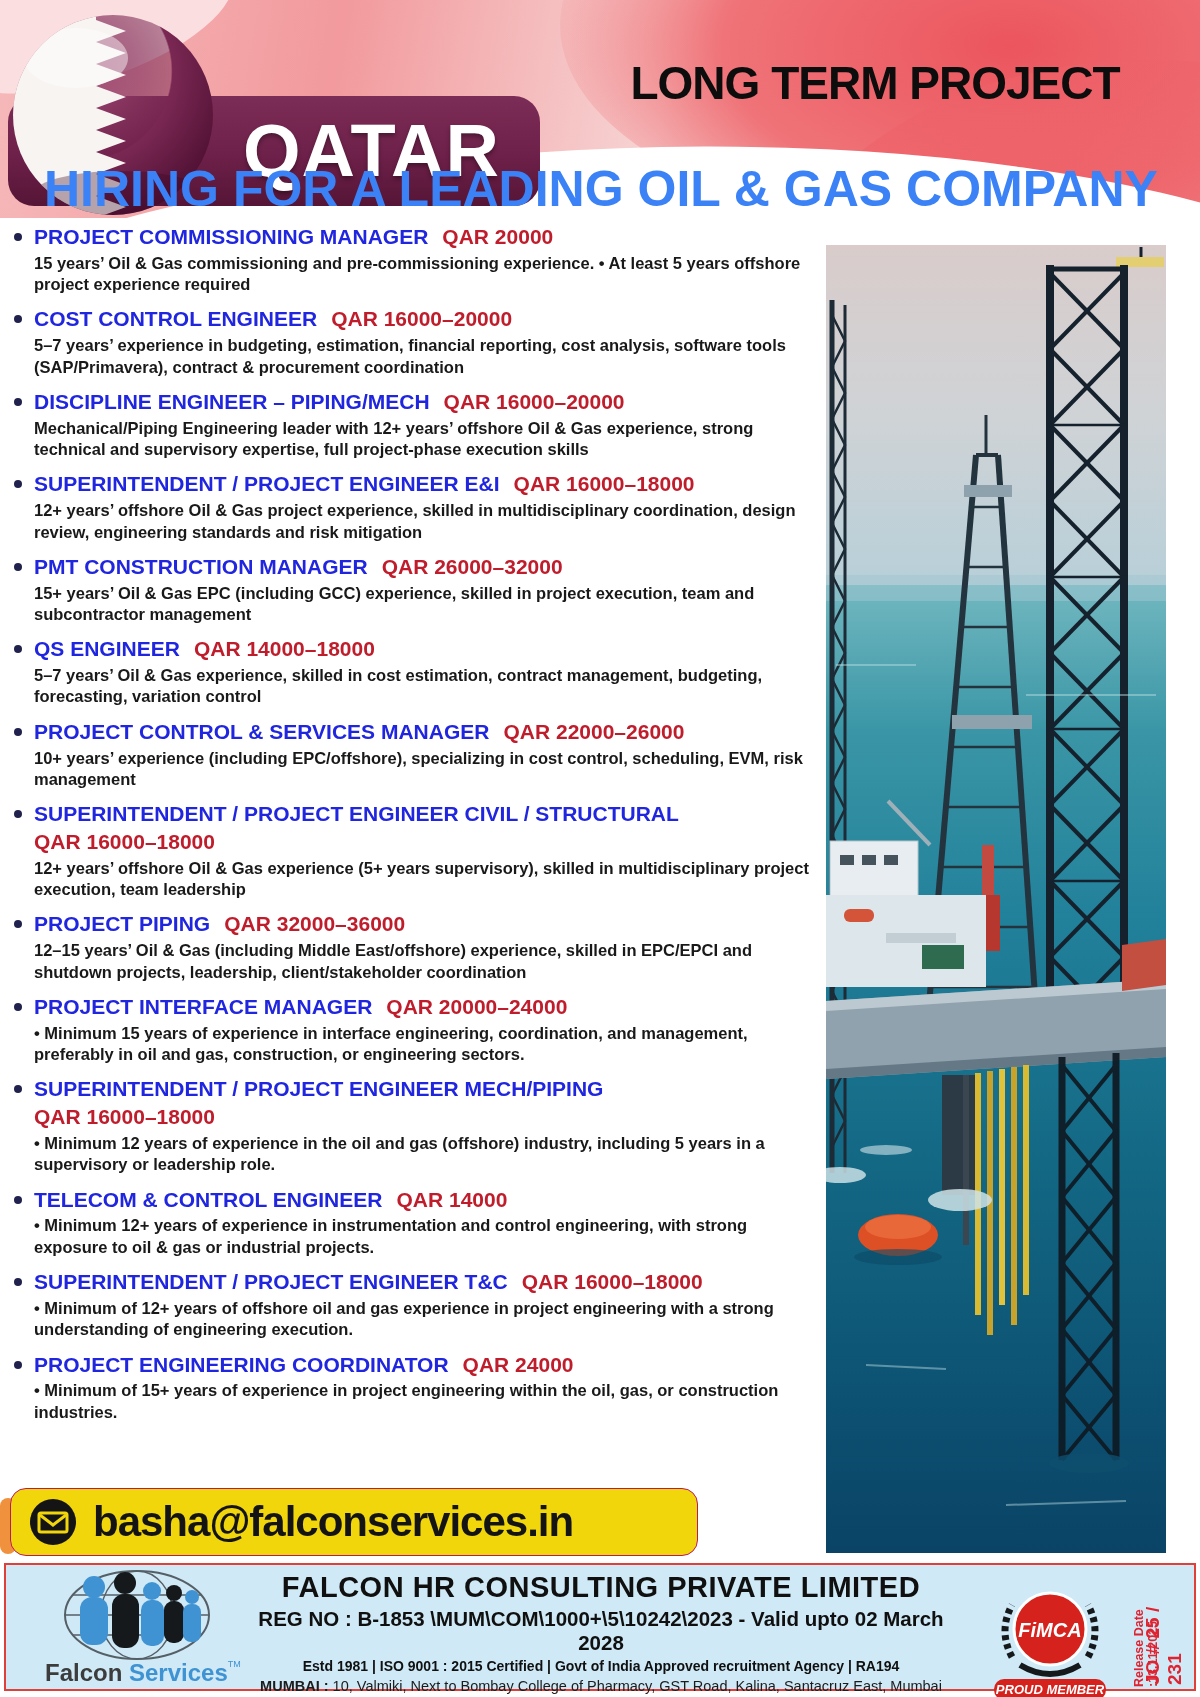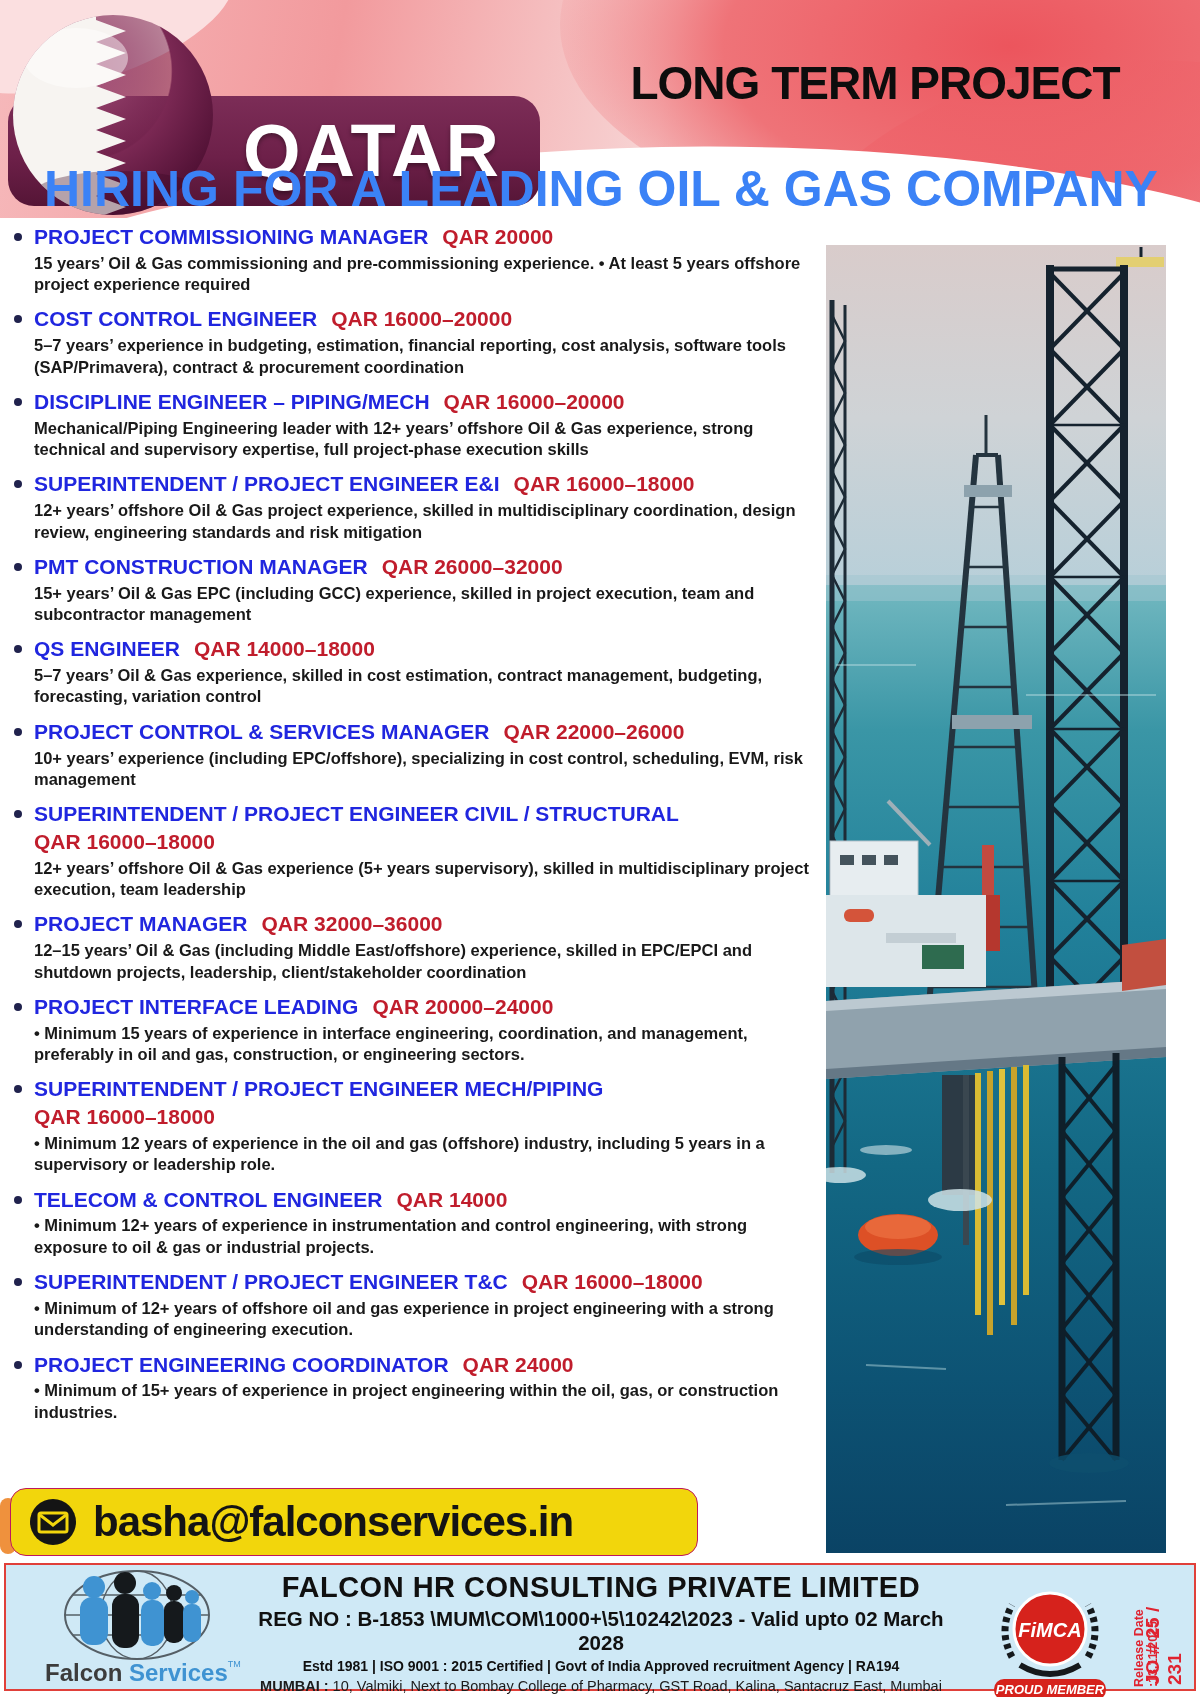--- a/index.html
+++ b/index.html
@@ -155,27 +155,27 @@
     </div>
 
     <div class="job">
       <span class="bullet"></span>
       <span class="job-title">SUPERINTENDENT / PROJECT ENGINEER CIVIL / STRUCTURAL</span><span class="job-salary newline">QAR 16000–18000</span>
       <div class="job-desc">12+ years’ offshore Oil &amp; Gas experience (5+ years supervisory), skilled in multidisciplinary project execution, team leadership</div>
     </div>
 
     <div class="job">
       <span class="bullet"></span>
-      <span class="job-title">PROJECT MANAGER</span><span class="job-salary">QAR 32000–36000</span>
+      <span class="job-title">PROJECT PIPING</span><span class="job-salary">QAR 32000–36000</span>
       <div class="job-desc">12–15 years’ Oil &amp; Gas (including Middle East/offshore) experience, skilled in EPC/EPCI and shutdown projects, leadership, client/stakeholder coordination</div>
     </div>
 
     <div class="job">
       <span class="bullet"></span>
-      <span class="job-title">PROJECT INTERFACE LEADING</span><span class="job-salary">QAR 20000–24000</span>
+      <span class="job-title">PROJECT INTERFACE MANAGER</span><span class="job-salary">QAR 20000–24000</span>
       <div class="job-desc">• Minimum 15 years of experience in interface engineering, coordination, and management, preferably in oil and gas, construction, or engineering sectors.</div>
     </div>
 
     <div class="job">
       <span class="bullet"></span>
       <span class="job-title">SUPERINTENDENT / PROJECT ENGINEER MECH/PIPING</span><span class="job-salary newline">QAR 16000–18000</span>
       <div class="job-desc">• Minimum 12 years of experience in the oil and gas (offshore) industry, including 5 years in a supervisory or leadership role.</div>
     </div>
 
     <div class="job">

